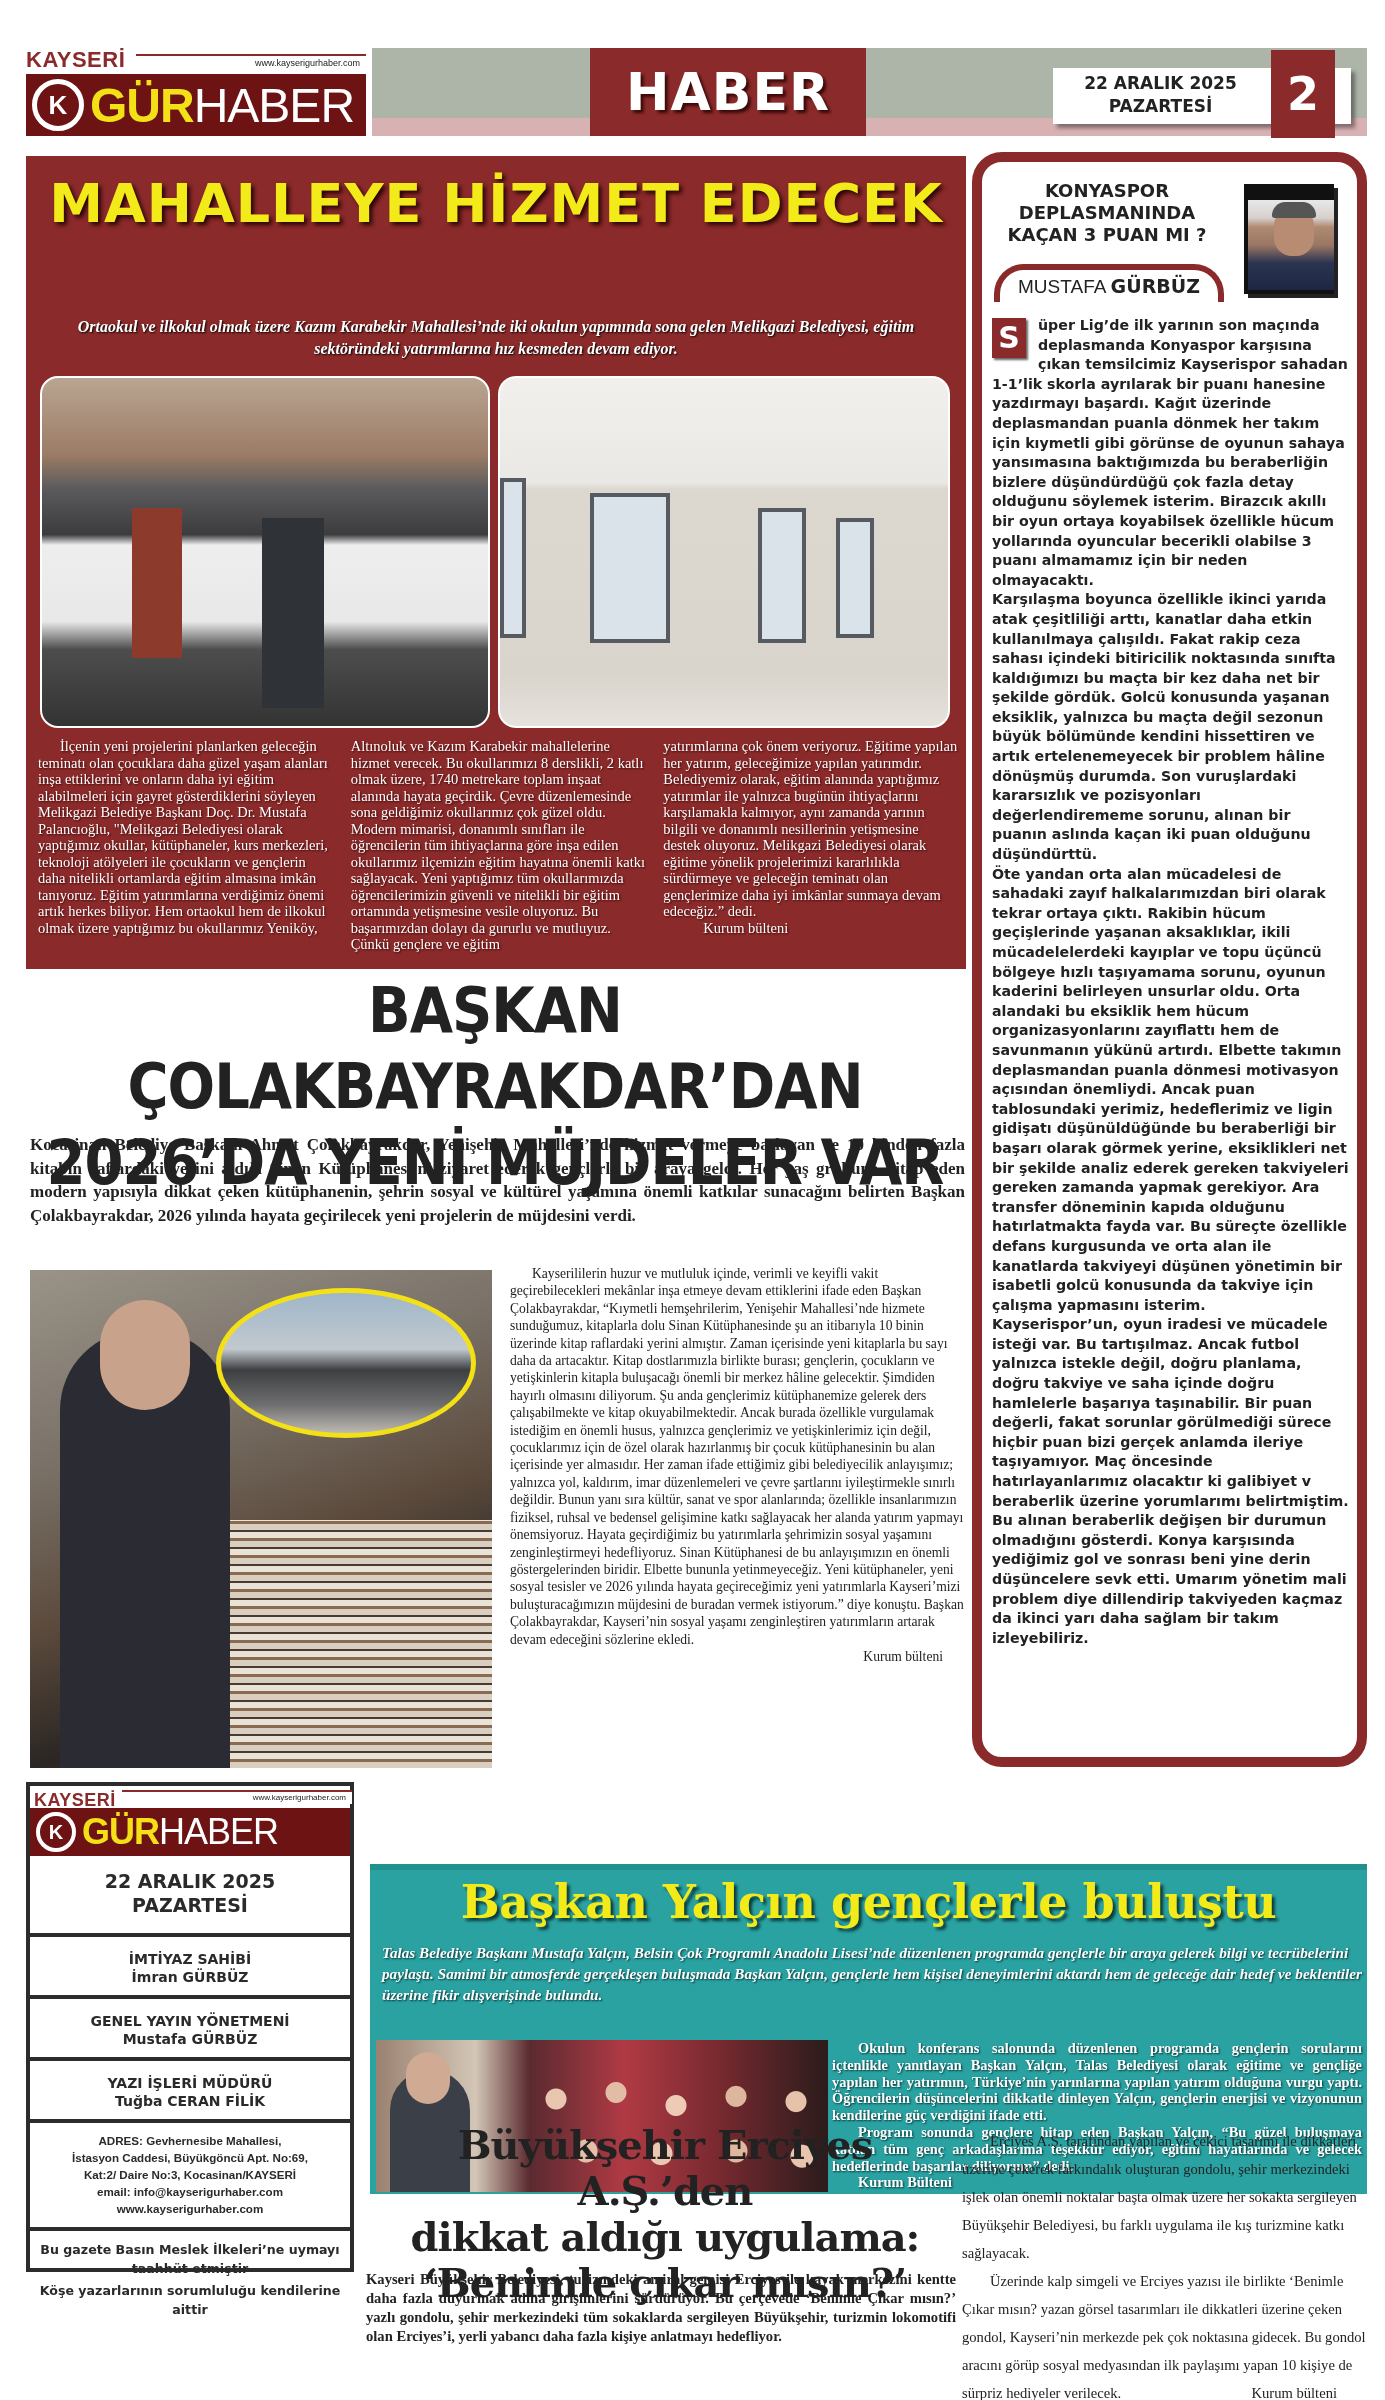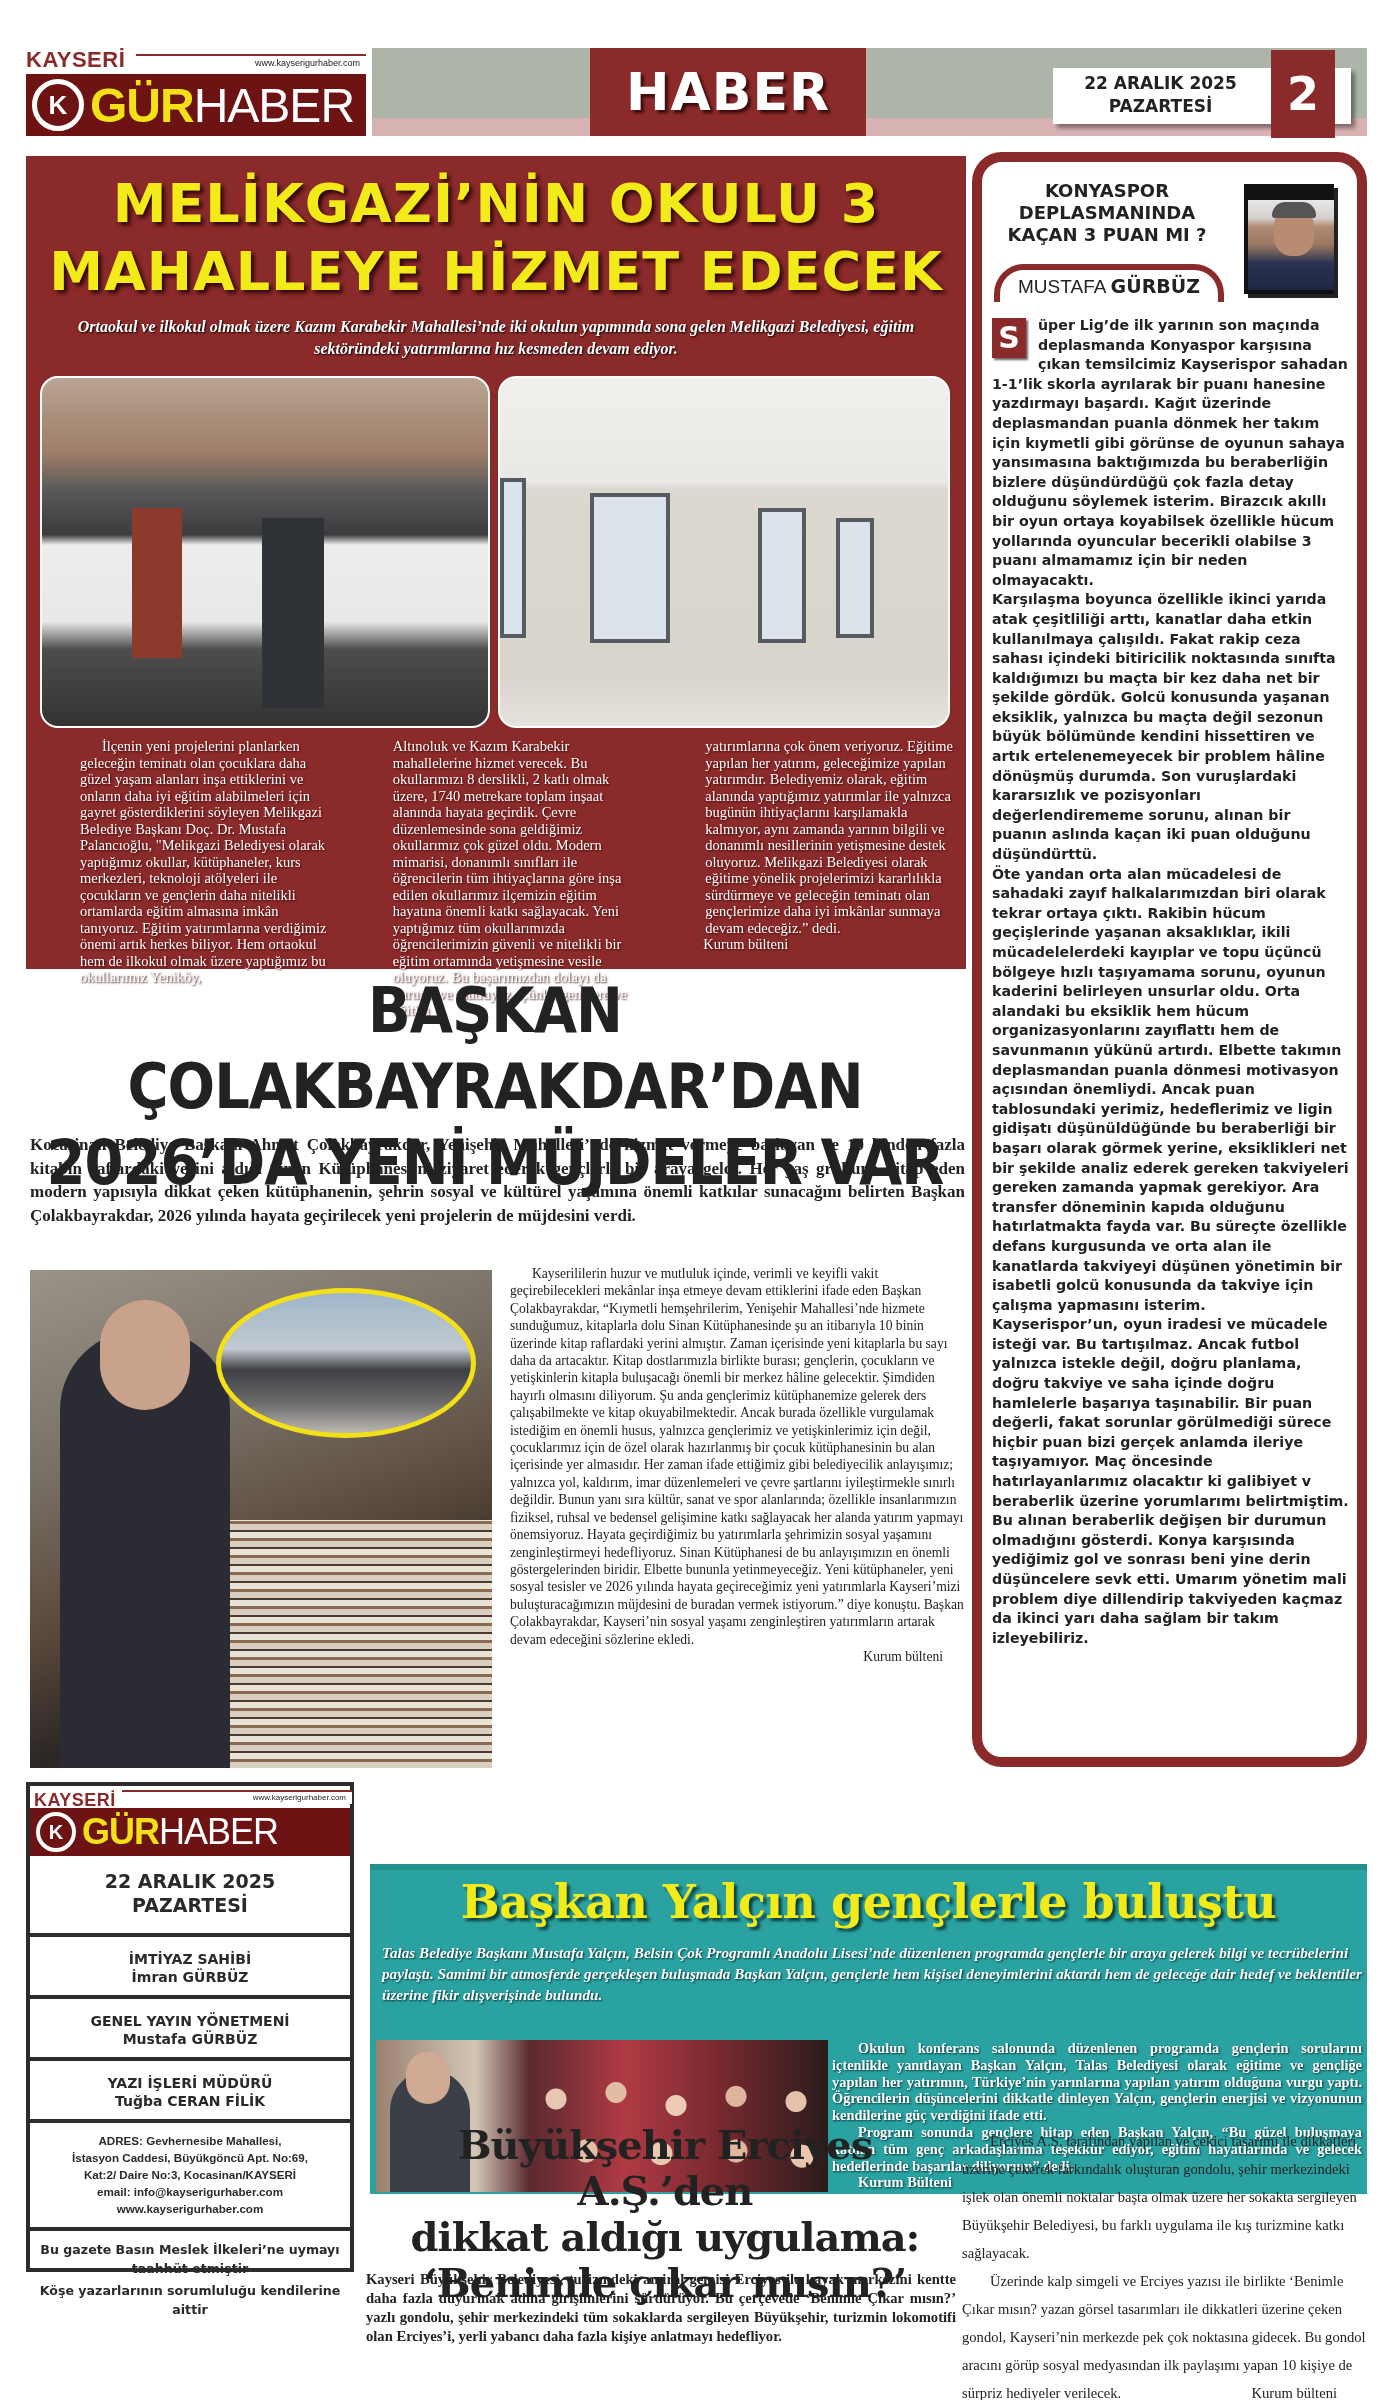--- a/index.html
+++ b/index.html
@@ -28,21 +28,21 @@
   .mk-title { position: absolute; left: 0; top: 14px; width: 940px; text-align: center; font-family: "DejaVu Sans", sans-serif; font-weight: bold; font-size: 54px; line-height: 68px; color: #f3ea1a; text-shadow: 3px 3px 4px #2a0505; letter-spacing: 1px; }
   .mk-lead { position: absolute; left: 20px; top: 160px; width: 900px; text-align: center; font-family: "Liberation Serif", serif; font-style: italic; font-weight: bold; font-size: 16px; line-height: 22px; color: #fff; text-shadow: 1px 1px 2px #000; }
   .mk-photo { position: absolute; top: 220px; height: 352px; border-radius: 18px; overflow: hidden; border: 2px solid #fff; }
   .mk-photo1 { left: 14px; width: 450px; background: linear-gradient(180deg, #b9a592 0%, #9c7c66 22%, #5a5a5c 32%, #3c3c3e 45%, #eeeeee 48%, #e8e8e8 70%, #4d4d4d 78%, #333 100%); }
   .mk-photo2 { left: 472px; width: 452px; background: linear-gradient(180deg, #f1f0ec 0%, #e9e8e4 30%, #dcd8d0 32%, #d9d5cd 85%, #e6e2dc 100%); }
   .win { position: absolute; background: #dbe3ea; border: 4px solid #555b60; }
   .bldg-sign { position: absolute; left: 220px; top: 140px; width: 62px; height: 190px; background: #2f3237; }
   .bldg-brick { position: absolute; left: 90px; top: 130px; width: 50px; height: 150px; background: #8b3a2c; }
   .mk-cols { position: absolute; left: 12px; top: 582px; width: 920px; display: flex; gap: 18px; }
   .mk-col { flex: 1; font-family: "Liberation Serif", serif; font-size: 14.5px; line-height: 16.5px; color: #fff; text-shadow: 1px 1px 2px #3a0505; }
-  .mk-col p { text-indent: 22px; margin-left: 42px; }
+  .mk-col p { text-indent: 22px; }
   .mk-col .noindent { text-indent: 0; }
   .src { padding-left: 40px; }
 
   
   .cb-title { left: 20px; top: 985px; width: 950px; text-align: center; font-family: "DejaVu Sans", sans-serif; font-weight: bold; font-size: 56px; line-height: 68px; color: #222; letter-spacing: -1px; transform: scaleY(1.12); }
   .cb-lead { left: 30px; top: 1133px; width: 935px; text-align: justify; font-family: "Liberation Serif", serif; font-weight: bold; font-size: 17px; line-height: 23.5px; color: #222; }
   .cb-photo { left: 30px; top: 1270px; width: 462px; height: 498px; background: linear-gradient(160deg, #9a9388 0%, #7a7268 30%, #5b4a3c 55%, #2a2624 75%, #6e5a48 100%); overflow: hidden; }
   .cb-person { position: absolute; left: 30px; top: 60px; width: 170px; height: 440px; background: #2a2b33; border-radius: 80px 80px 0 0; }
   .cb-head { position: absolute; left: 70px; top: 30px; width: 90px; height: 110px; background: #c8a28a; border-radius: 45px; }
   .cb-books { position: absolute; left: 200px; top: 250px; width: 262px; height: 248px; background: repeating-linear-gradient(0deg, #d8cfc1 0 6px, #8a6a50 6px 9px, #e9e2d6 9px 15px, #4a3a30 15px 17px); }
@@ -115,21 +115,20 @@
 <div class="abs mast-date">
   <div class="mast-date-text">
     <div>22 ARALIK 2025</div>
     <div>PAZARTESİ</div>
   </div>
   <div class="mast-page">2</div>
 </div>
 
 <div class="abs mk-box">
   <div class="mk-title">
-    <div>MELİKGAZİ’NİN OKULU 3</div>
     <div>MAHALLEYE HİZMET EDECEK</div>
   </div>
   <div class="mk-lead">Ortaokul ve ilkokul olmak üzere Kazım Karabekir Mahallesi’nde iki okulun yapımında sona gelen Melikgazi Belediyesi, eğitim sektöründeki yatırımlarına hız kesmeden devam ediyor.</div>
   <div class="mk-photo mk-photo1" title="Okul binası havadan görünüm">
     <div class="bldg-brick"></div>
     <div class="bldg-sign"></div>
   </div>
   <div class="mk-photo mk-photo2" title="Okul sınıfı iç görünüm">
     <div class="win" style="left:0;top:100px;width:26px;height:160px;"></div>
     <div class="win" style="left:90px;top:115px;width:80px;height:150px;"></div>

